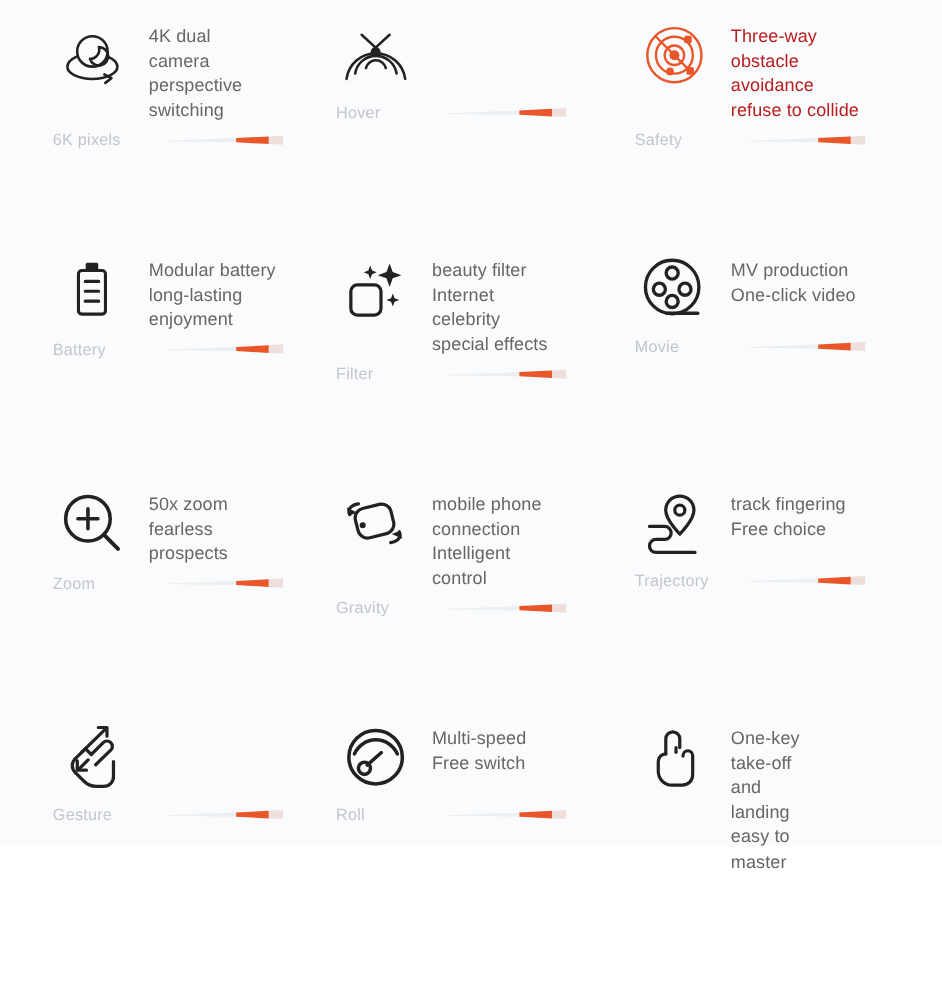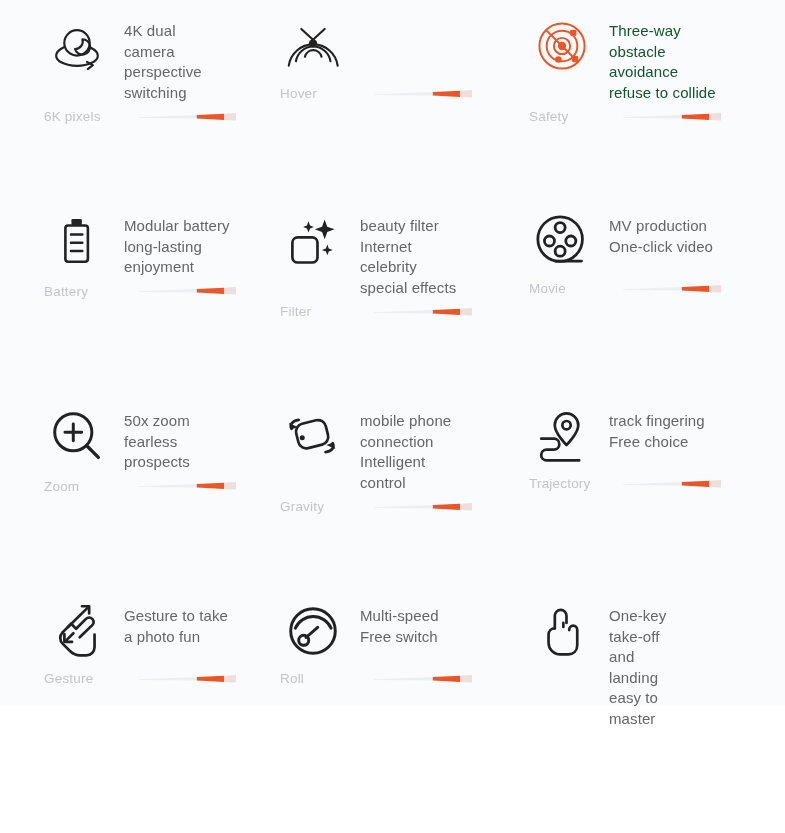--- a/index.html
+++ b/index.html
@@ -58,21 +58,21 @@
 
   .cell-text {
     padding-left: 14px;
     padding-top: 9px;
     font-size: 15px;
     line-height: 20.5px;
     color: #666666;
     letter-spacing: 0.1px;
     white-space: pre-line;
   }
-  .cell-text.accent { color: #14532d; }
+  .cell-text.accent { color: #b91c1c; }
 
   .cell-bottom {
     display: flex;
     align-items: center;
     margin-top: 6px;
   }
 
   .cell-label {
     width: 92px;
     flex: 0 0 92px;
@@ -332,22 +332,20 @@
           <div class="cell-icon">
             <svg width="54" height="56" viewBox="0 0 60 62" fill="none" stroke="#222222" stroke-width="2.4" stroke-linecap="round" stroke-linejoin="round">
               <path d="M14 32.5l9.5-9.5 5.5 5.5 11-11c2-2 5-2 7 0 2 2 2 5 0 7L33 38" stroke-width="3"></path>
               <path d="M14 32.5c-3.5 3.5-3.5 9 0 12.5l8.5 8.5c3 3 7 4.5 11 4.5h7c5 0 9-4 9-9V35" stroke-width="3"></path>
               <path d="M20 26.5L42 5" stroke-width="3"></path>
               <path d="M35.5 3.5L43.5 3.5L43.5 11.5" stroke-width="3"></path>
               <path d="M26 33.5L17.5 42" stroke-width="3"></path>
               <path d="M16 34.5L16 43L24.5 43" stroke-width="3"></path>
             </svg>
           </div>
-          <div class="cell-text">Gesture to take
-a photo fun</div>
         </div>
         <div class="cell-bottom">
           <div class="cell-label">Gesture</div>
           <div class="meter">
             <svg width="98" height="10" viewBox="0 0 98 10">
               <polygon points="0,5.3 58.8,3.1 58.8,6.6 0,5.9" fill="#eceff1"></polygon>
               <polygon points="58.8,3.1 85.9852,1.7 85.9852,8.1 58.8,6.6" fill="#e8562a"></polygon>
               <polygon points="85.9852,1.7 98,0.9 98,8.6 85.9852,8.1" fill="#ead6d0" opacity="0.75"></polygon>
             </svg>
           </div>

